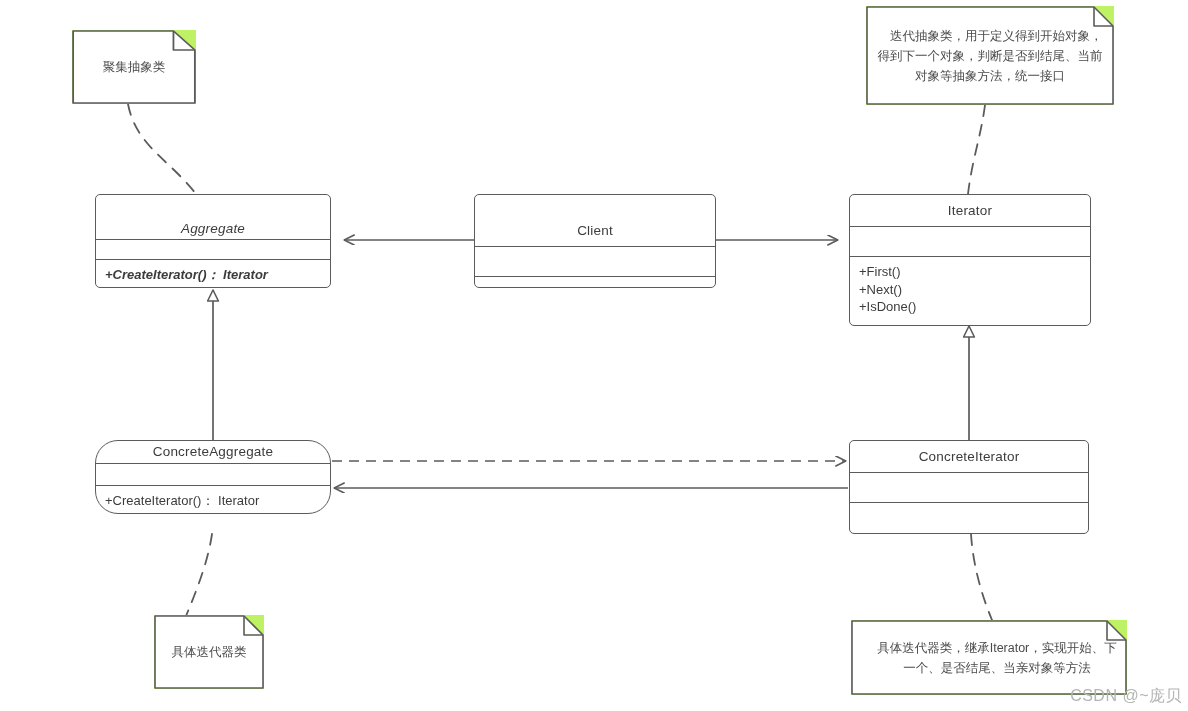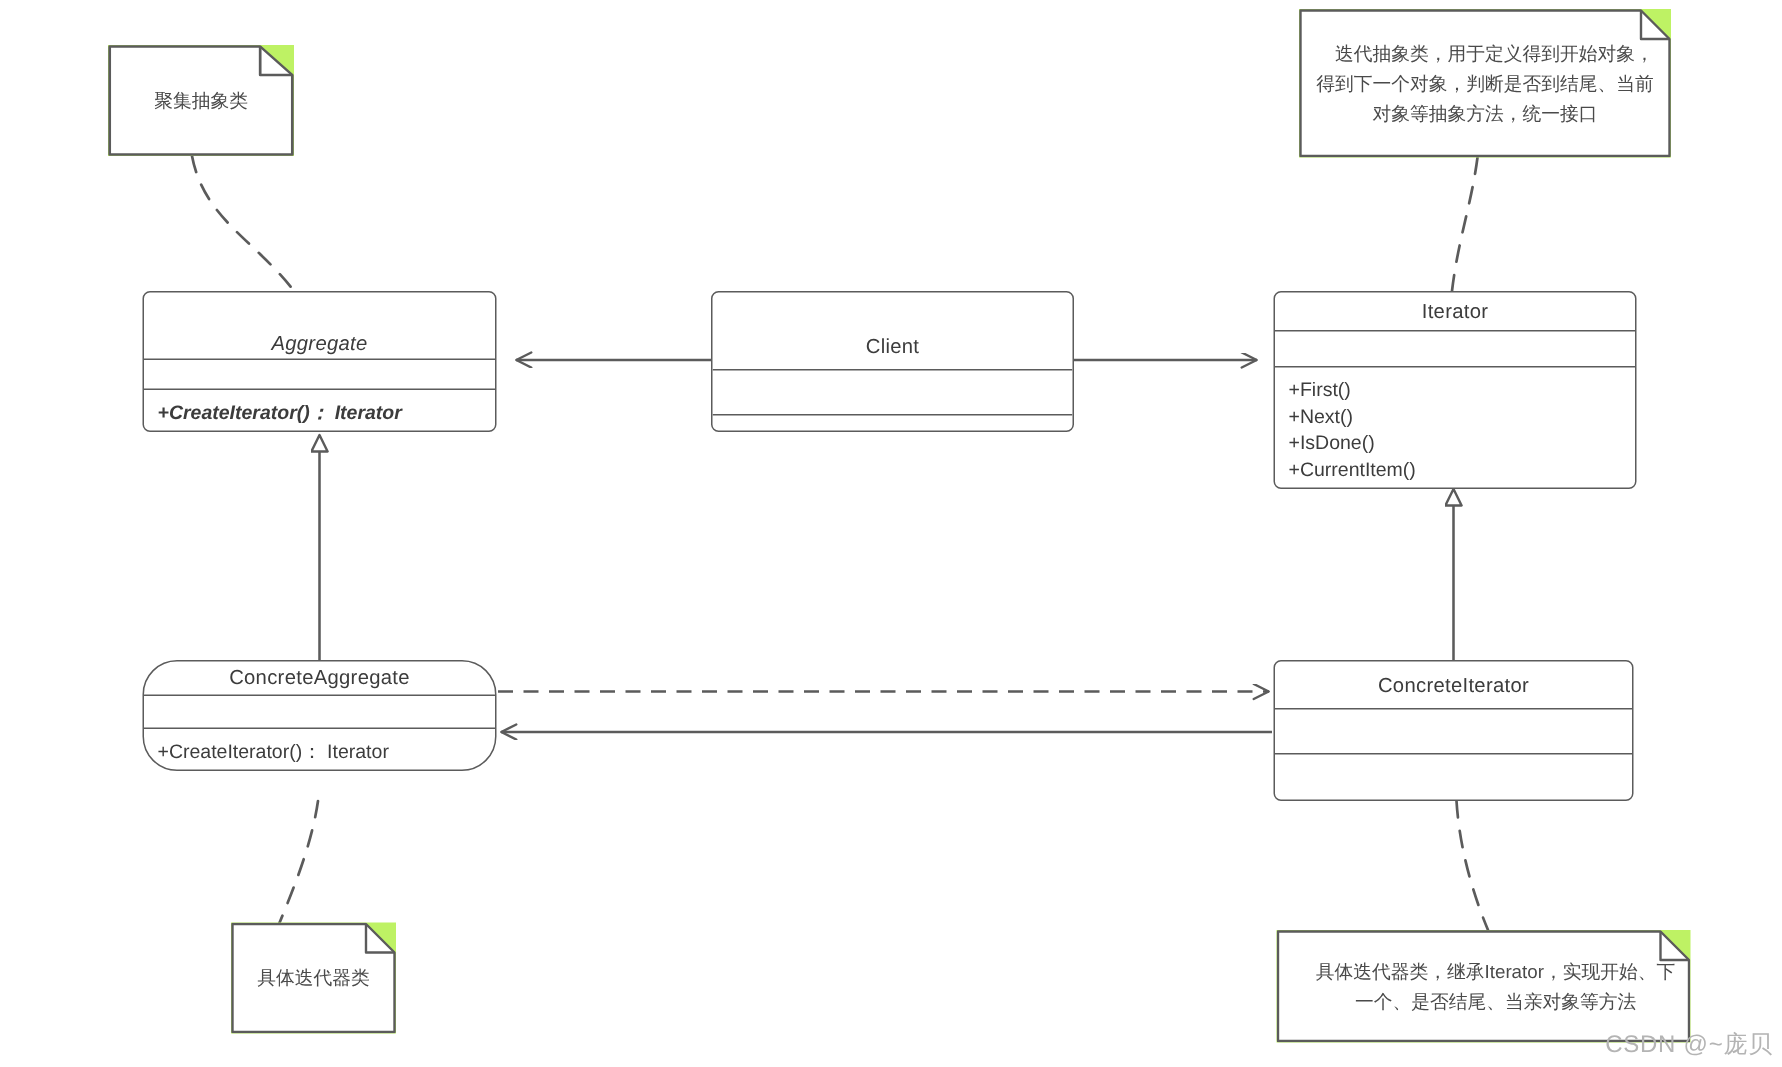--- a/index.html
+++ b/index.html
@@ -194,21 +194,20 @@
     <div class="uml-ops"></div>
   </div>
 
   <div class="uml-class" style="left:849px; top:194px; width:242px; height:132px;">
     <div class="uml-name" style="height:32px;">Iterator</div>
     <div class="uml-attrs" style="height:30px;"></div>
     <div class="uml-ops">
       <div class="op">+First()</div>
       <div class="op">+Next()</div>
       <div class="op">+IsDone()</div>
-      <div class="op">+CurrentItem()</div>
     </div>
   </div>
 
   <div class="uml-class" style="left:95px; top:440px; width:236px; height:74px;border-radius:23px;">
     <div class="uml-name" style="height:32px;">ConcreteAggregate</div>
     <div class="uml-attrs" style="height:30px;"></div>
     <div class="uml-ops">
       <div class="op">+CreateIterator()： Iterator</div>
     </div>
   </div>

